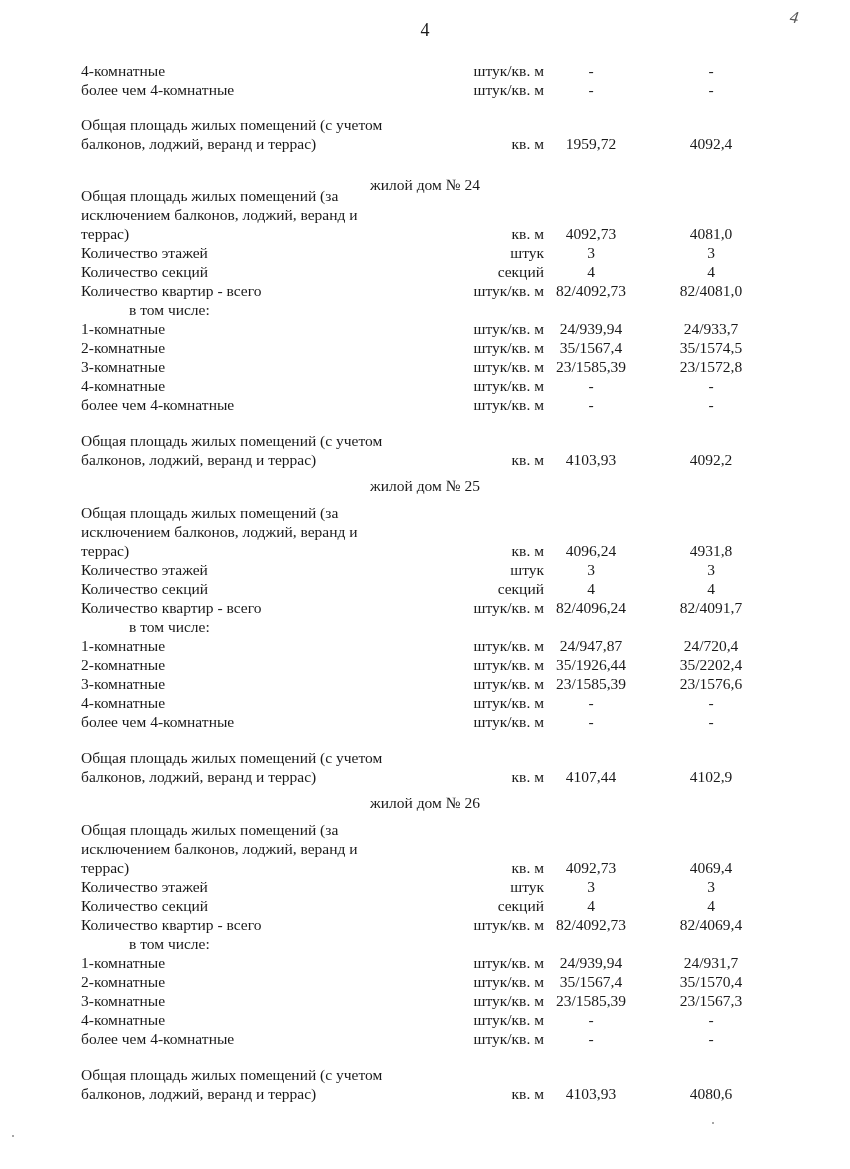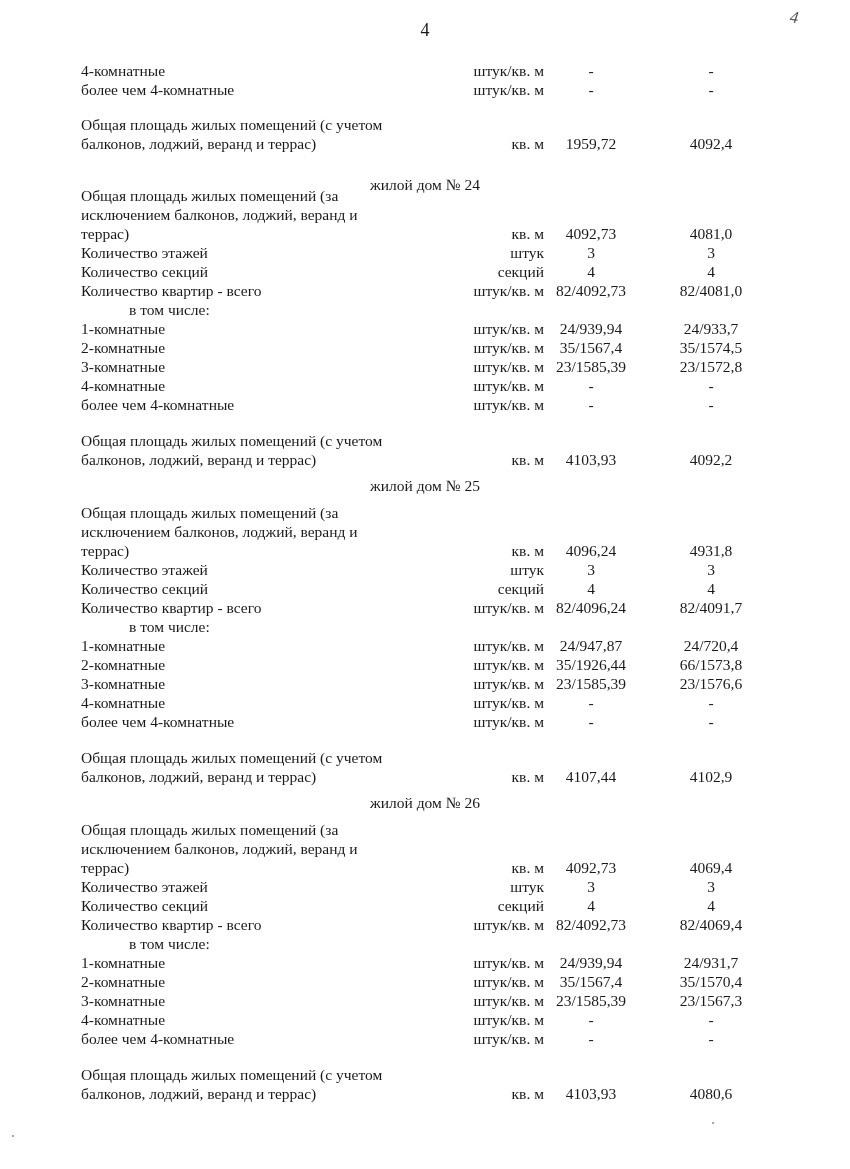--- a/index.html
+++ b/index.html
@@ -164,21 +164,21 @@
     <div class="row" style="top: 636px;">
       <span class="c-label">1-комнатные</span>
       <span class="c-unit">штук/кв. м</span>
       <span class="c-v1">24/947,87</span>
       <span class="c-v2">24/720,4</span>
     </div>
     <div class="row" style="top: 655px;">
       <span class="c-label">2-комнатные</span>
       <span class="c-unit">штук/кв. м</span>
       <span class="c-v1">35/1926,44</span>
-      <span class="c-v2">66/1573,8</span>
+      <span class="c-v2">35/2202,4</span>
     </div>
     <div class="row" style="top: 674px;">
       <span class="c-label">3-комнатные</span>
       <span class="c-unit">штук/кв. м</span>
       <span class="c-v1">23/1585,39</span>
       <span class="c-v2">23/1576,6</span>
     </div>
     <div class="row" style="top: 693px;">
       <span class="c-label">4-комнатные</span>
       <span class="c-unit">штук/кв. м</span>

